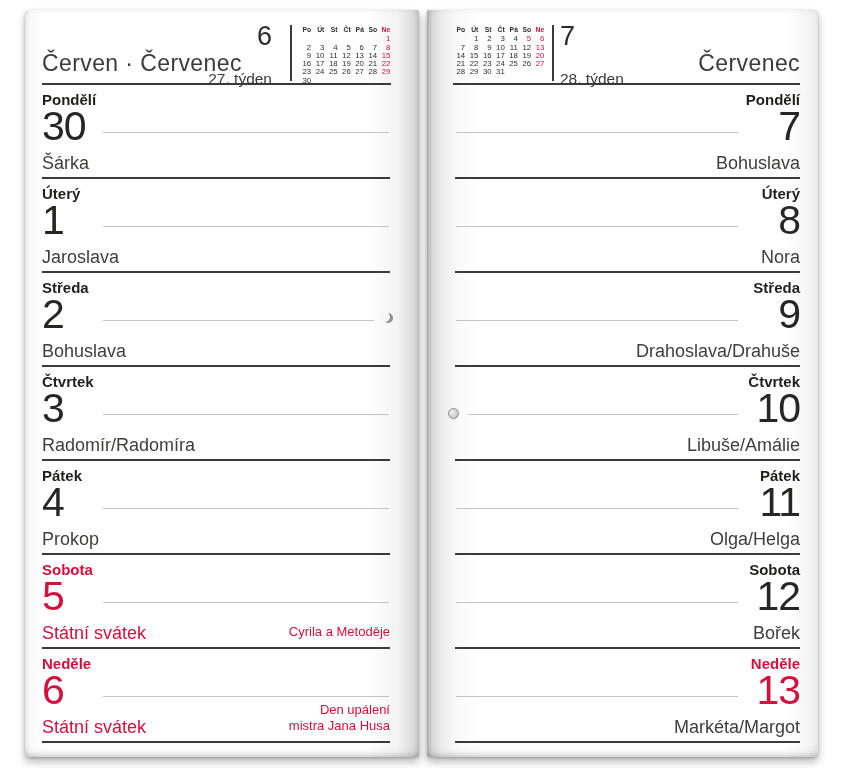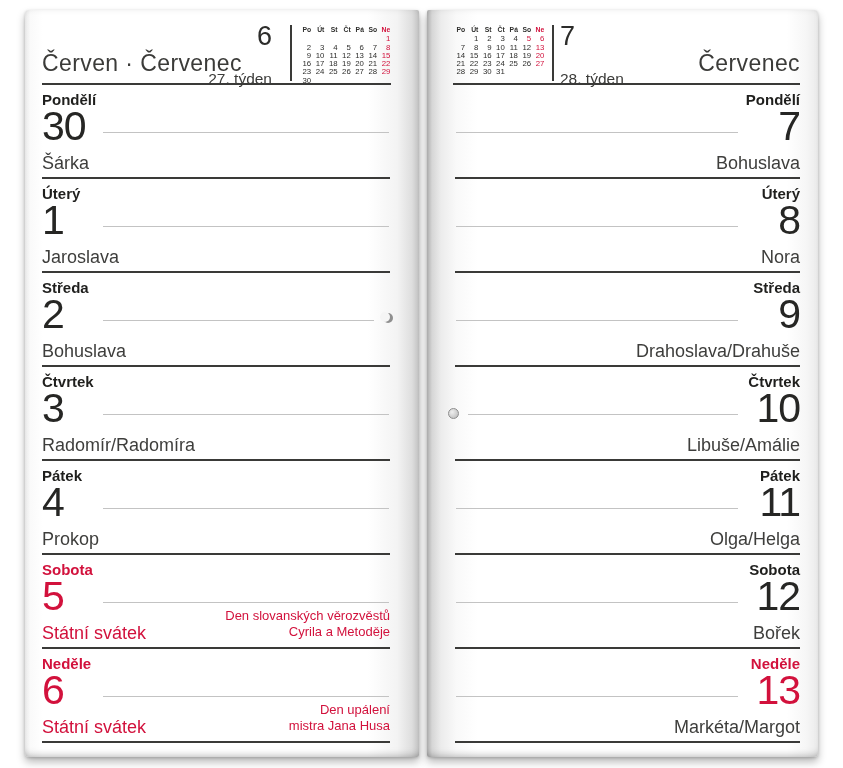--- a/index.html
+++ b/index.html
@@ -171,21 +171,20 @@
         <div class="label">Pátek</div>
         <div class="num">4</div>
         <div class="wline"></div>
         <div class="name">Prokop</div>
       </div>
       <div class="day">
         <div class="label red">Sobota</div>
         <div class="num red">5</div>
         <div class="wline"></div>
         <div class="note">
-          <div>Den slovanských věrozvěstů</div>
           <div>Cyrila a Metoděje</div>
         </div>
         <div class="name red">Státní svátek</div>
       </div>
       <div class="day">
         <div class="label red">Neděle</div>
         <div class="num red">6</div>
         <div class="wline"></div>
         <div class="note">
           <div>Den upálení</div>

